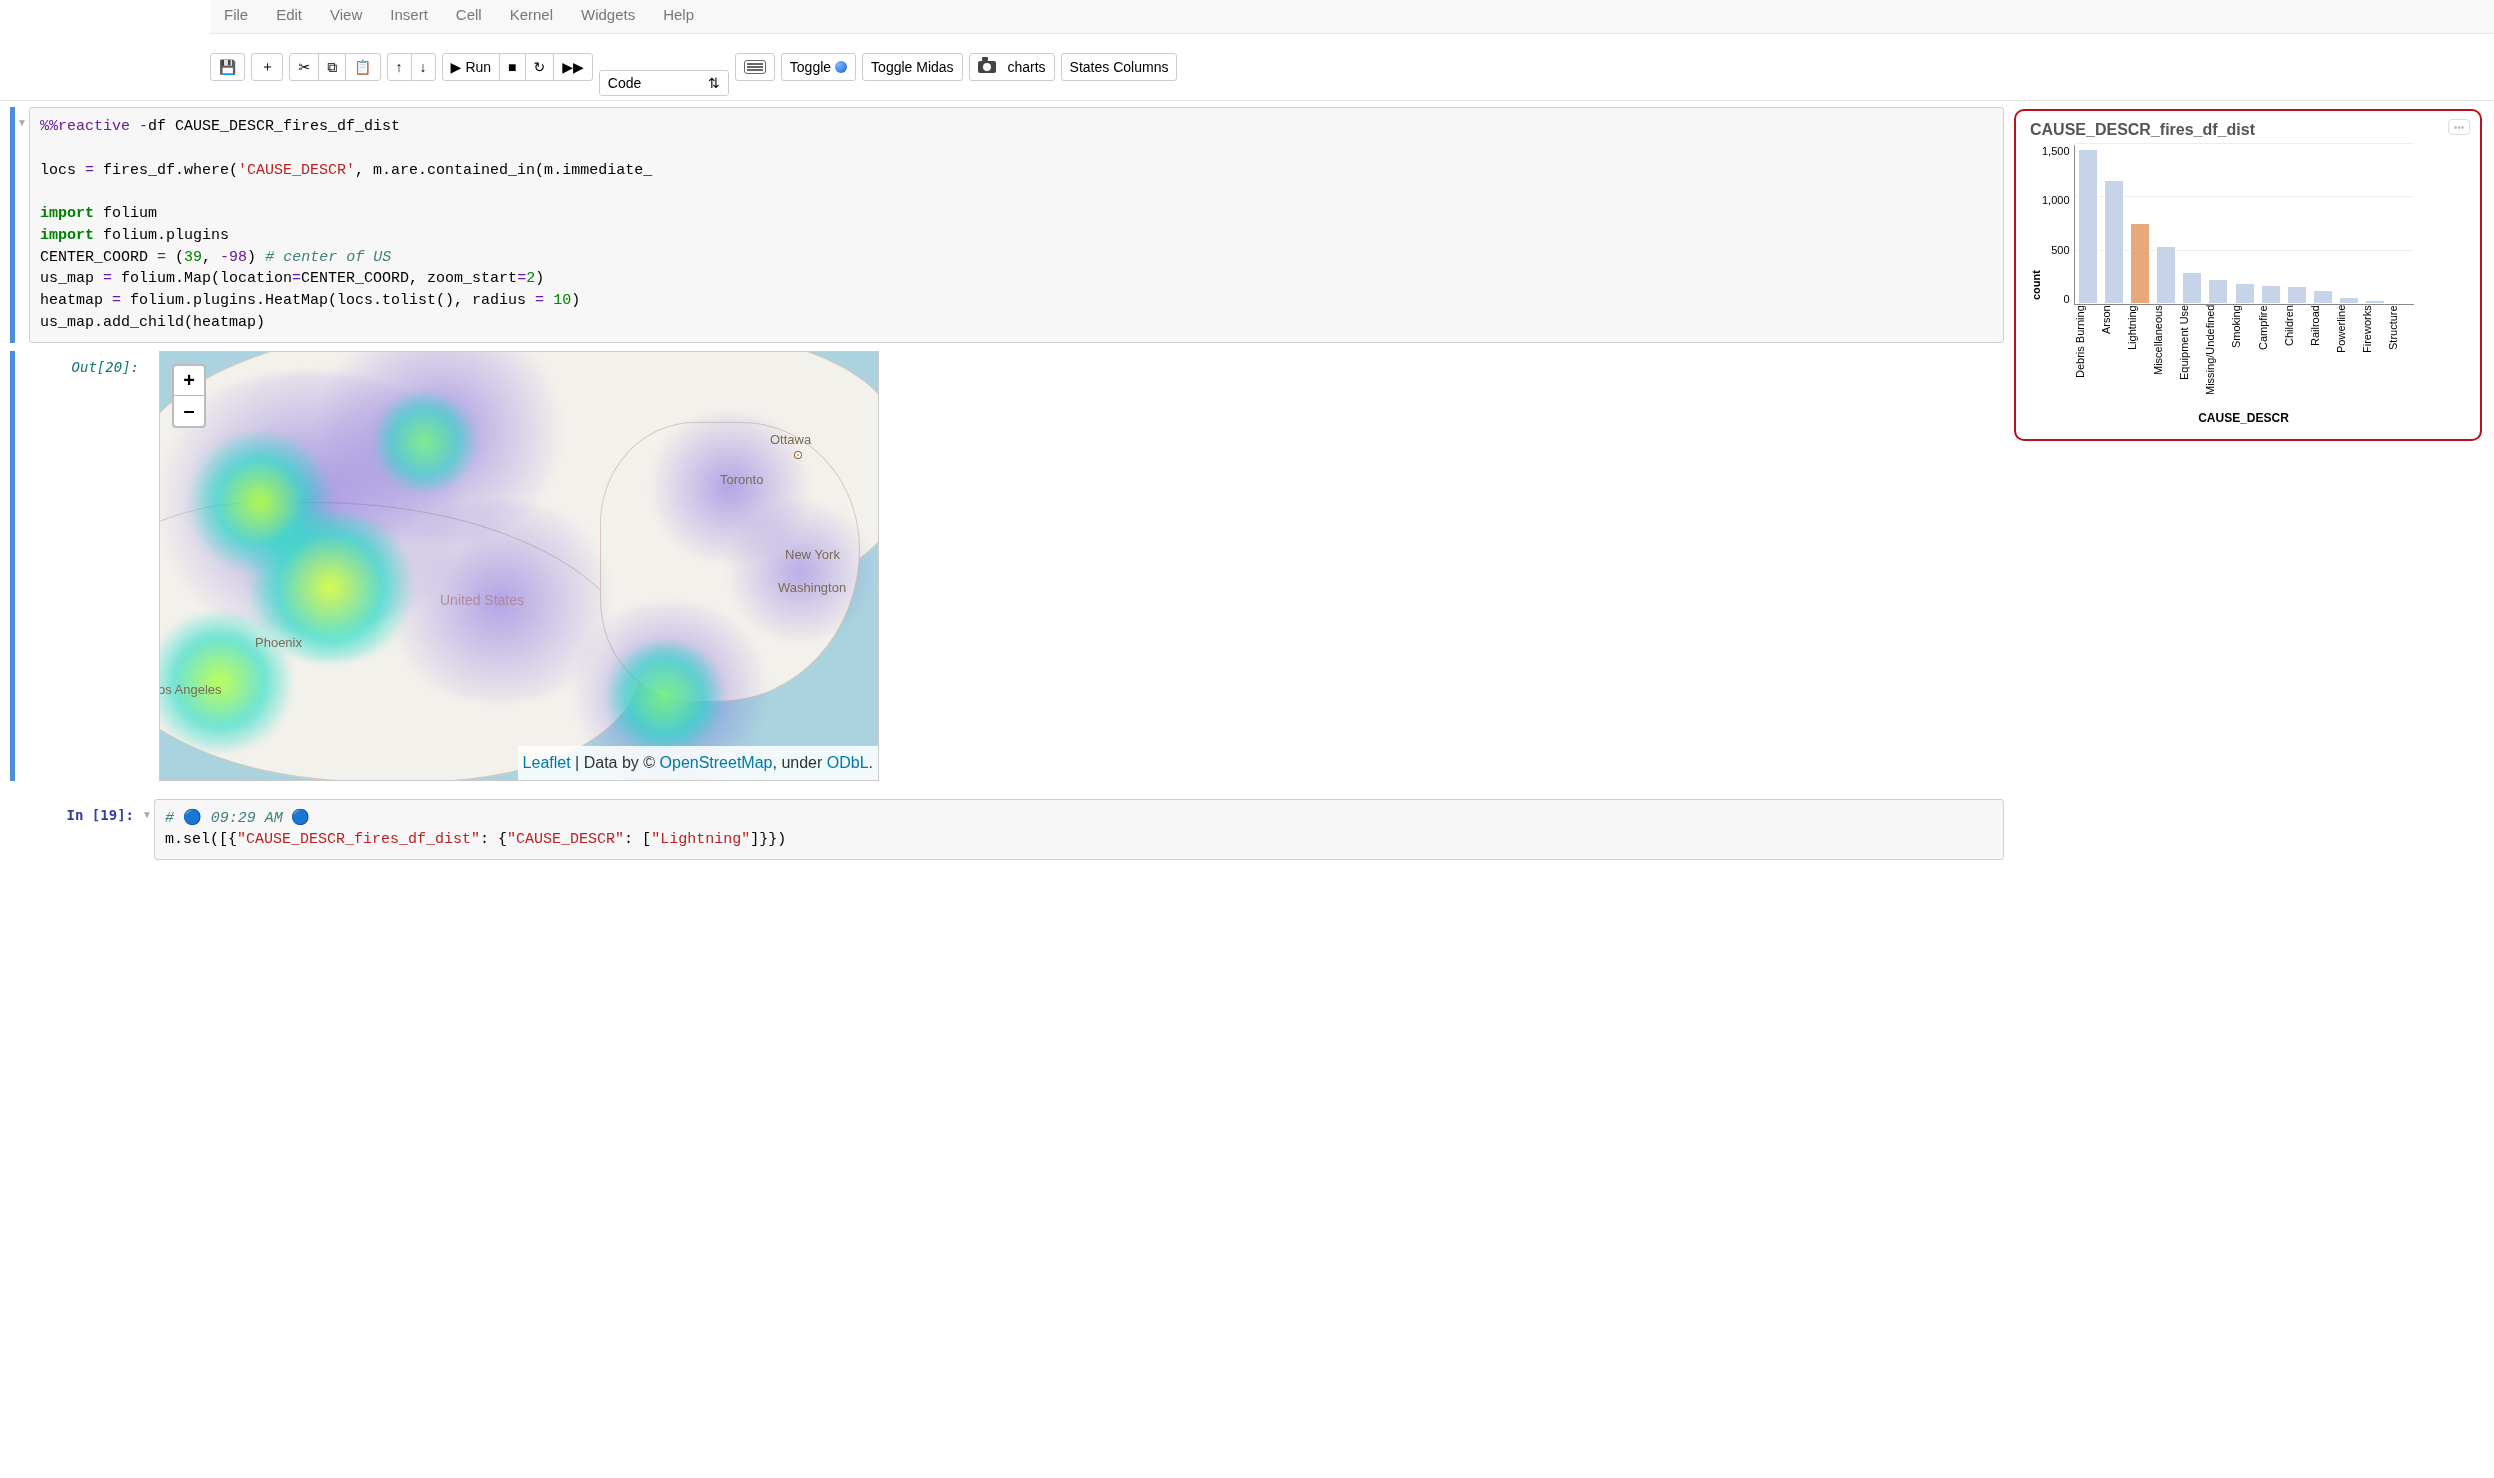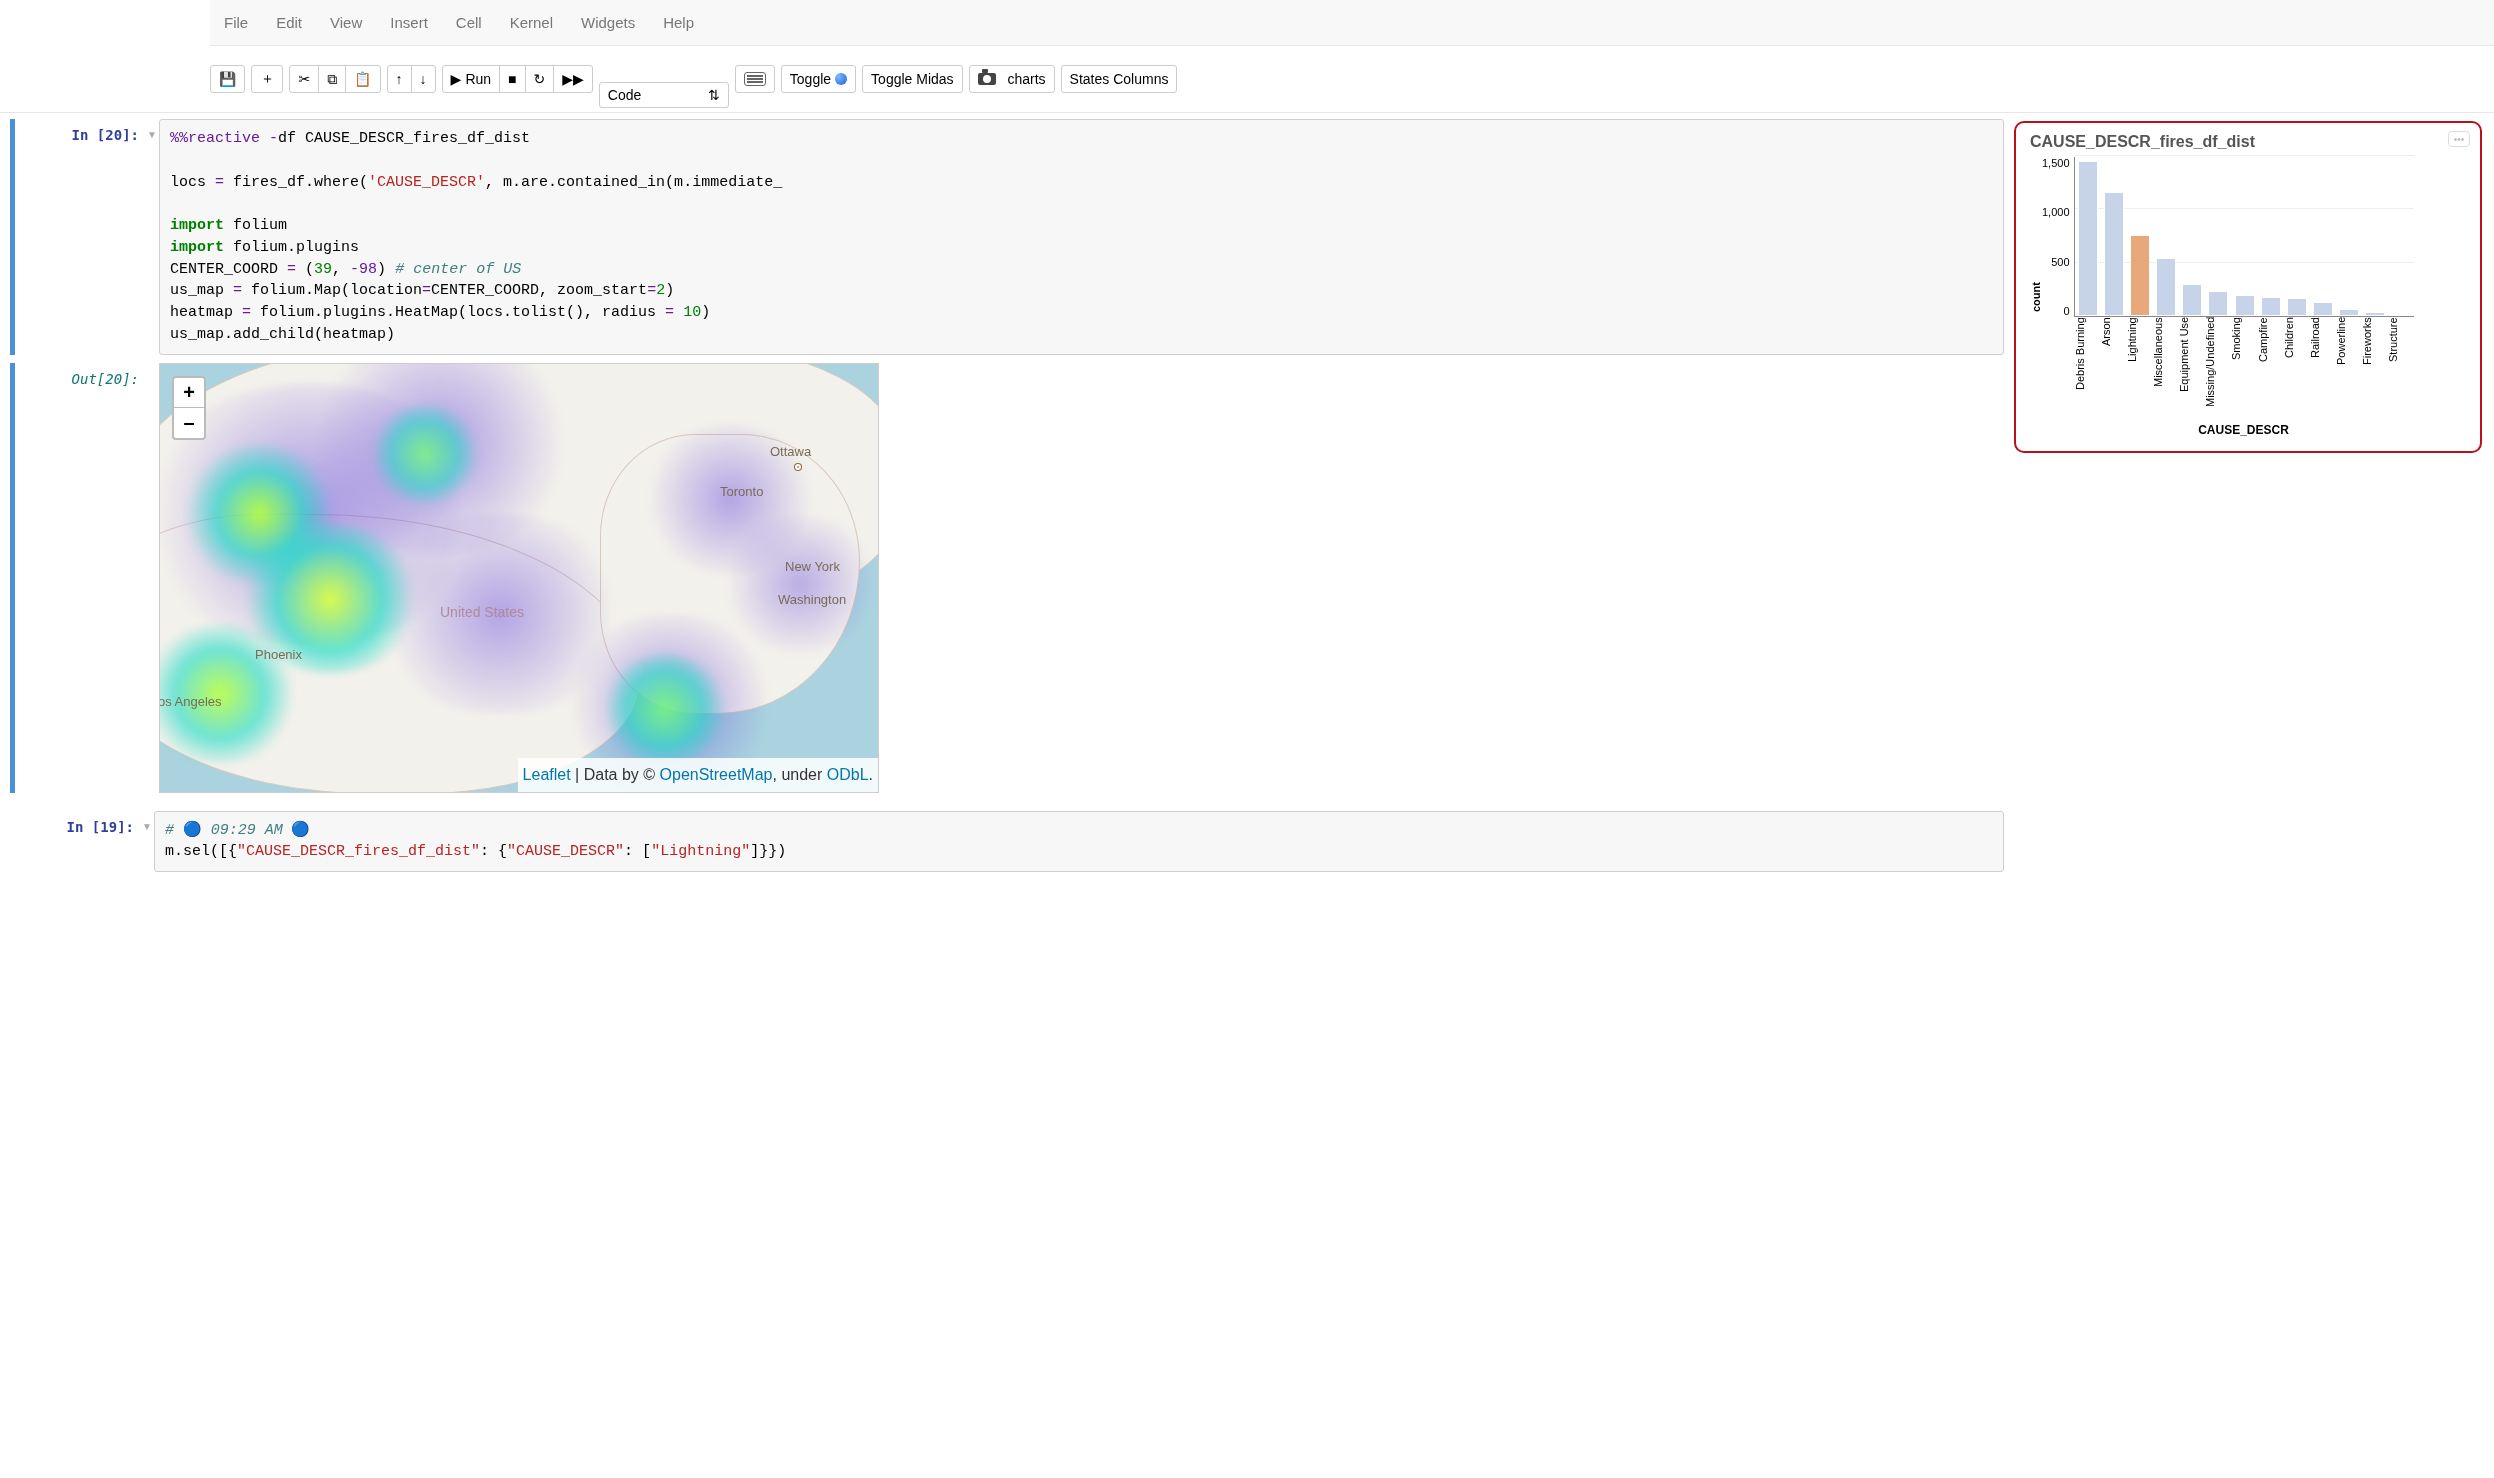--- a/index.html
+++ b/index.html
@@ -5,25 +5,24 @@
   * { box-sizing: border-box; }
   body {
     margin: 0;
     font-family: "Helvetica Neue", Helvetica, Arial, sans-serif;
     font-size: 14px;
     color: #000;
     background: #fff;
   }
   .menubar {
     display: flex;
-    align-items: center;
     border-bottom: 1px solid #e7e7e7;
     background: #f8f8f8;
     padding: 0;
-    height: 46px;
+    height: 34px;
     margin-left: 210px;
   }
   .menubar .menu-item {
     padding: 6px 14px;
     color: #777;
     cursor: pointer;
     font-size: 15px;
   }
   .toolbar-row {
     display: flex;
@@ -341,21 +340,20 @@
     </button>
   <button class="btn">Toggle Midas</button>
   <button class="btn"><span class="cam-icon"></span>&nbsp;<span>charts</span></button>
   <button class="btn">States Columns</button>
 </div>
 
 <div class="main-area">
   <div class="notebook-col">
 
     <div class="cell active">
-      <div class="prompt-col"><span class="in-prompt">In [20]:</span></div>
       <div class="collapse-toggle">▼</div>
       <div class="cell-body">
         <div class="code-input"><span class="c-magic">%%reactive </span><span class="c-op">-</span><span class="c-id">df CAUSE_DESCR_fires_df_dist</span>
 <span></span>
 <span class="c-id">locs </span><span class="c-op">=</span><span class="c-id"> fires_df.where(</span><span class="c-str">'CAUSE_DESCR'</span><span class="c-id">, m.are.contained_in(m.immediate_</span>
 <span></span>
 <span class="c-kw">import</span><span class="c-id"> folium</span>
 <span class="c-kw">import</span><span class="c-id"> folium.plugins</span>
 <span class="c-id">CENTER_COORD </span><span class="c-op">=</span><span class="c-id"> (</span><span class="c-num">39</span><span class="c-id">, </span><span class="c-op">-98</span><span class="c-id">) </span><span class="c-cm"># center of US</span>
 <span class="c-id">us_map </span><span class="c-op">=</span><span class="c-id"> folium.Map(location</span><span class="c-op">=</span><span class="c-id">CENTER_COORD, zoom_start</span><span class="c-op">=</span><span class="c-num">2</span><span class="c-id">)</span>

